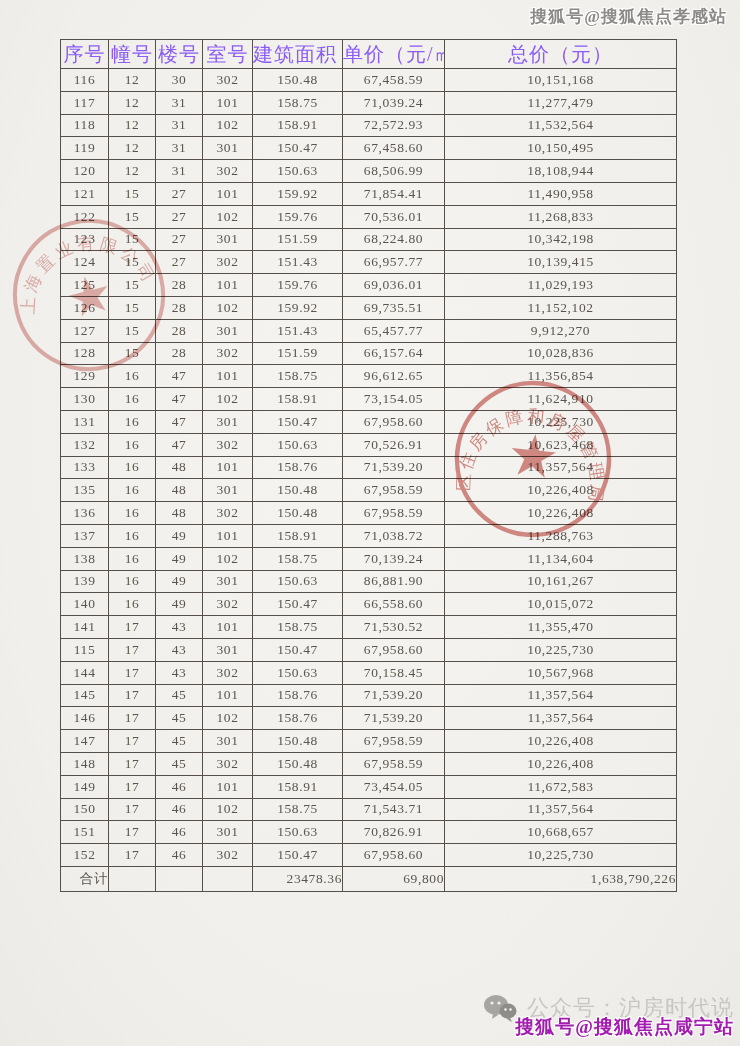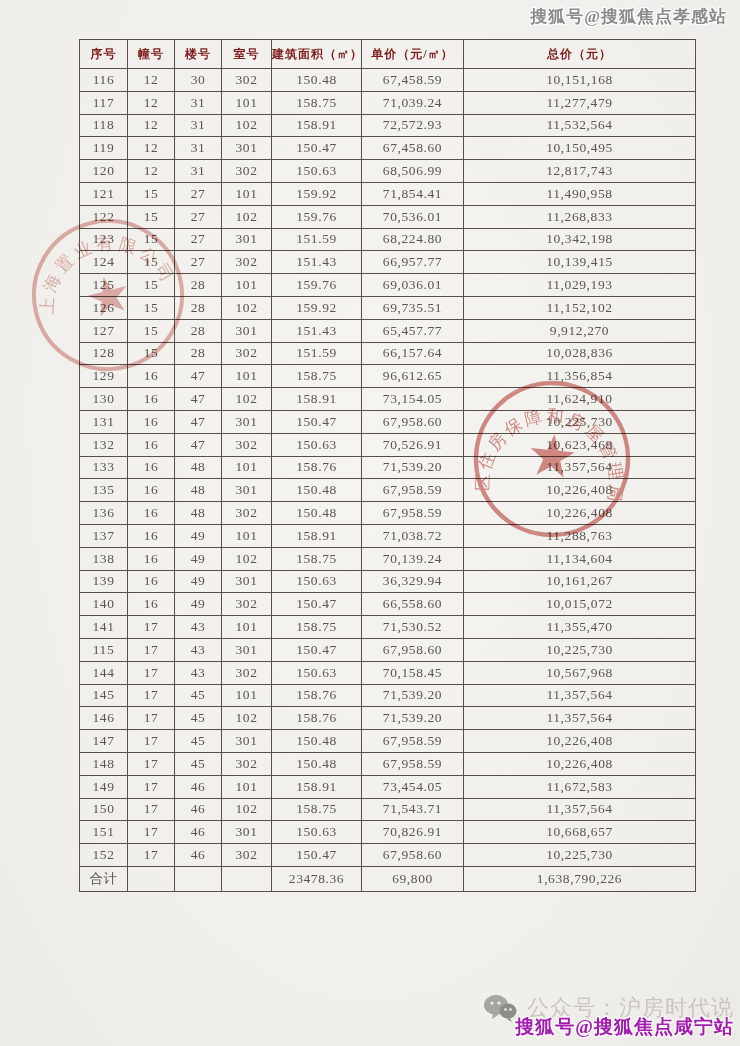--- a/index.html
+++ b/index.html
@@ -2,21 +2,21 @@
 <html><head>
 <meta charset="utf-8">
 <style>
   html,body{margin:0;padding:0;}
   body{
     width:740px;height:1046px;position:relative;overflow:hidden;
     background:#f2f1ee;
     background-image:radial-gradient(ellipse at 50% 40%, #f5f4f1 0%, #f0efec 70%, #ebeae6 100%);
     font-family:"Liberation Serif","DejaVu Serif",serif;
   }
-  .page{position:absolute;inset:0;margin-left:19px;}
+  .page{position:absolute;inset:0;}
 
   
   .wm{
     position:absolute;font-weight:bold;letter-spacing:1px;
     color:#8b8a88;
     text-shadow:-1px -1px 0 #ffffff,1px -1px 0 #ffffff,-1px 1px 0 #ffffff,1px 1px 0 #ffffff,0 1px 0 #ffffff,0 -1px 0 #ffffff;
     white-space:nowrap;z-index:6;
   }
   .wm-top{top:5px;right:13px;font-size:17px;}
   .wm-bottom{top:1014px;right:6px;font-size:19px;color:#a21caf;}
@@ -26,27 +26,27 @@
     position:absolute;left:60px;top:39px;width:616px;
     border-collapse:collapse;table-layout:fixed;z-index:1;
     color:#5a564f;
   }
   .price-table th,.price-table td{
     border:1.6px solid #55514a;
     text-align:center;vertical-align:middle;
     padding:0;overflow:hidden;white-space:nowrap;
   }
   .price-table th{
-    height:28px;font-size:12px;font-weight:bold;color:#7f1d1d;
+    height:28px;font-size:20px;font-weight:normal;color:#8b5cf6;
     letter-spacing:1px;
   }
   .price-table td{
     height:21.8px;font-size:13.5px;letter-spacing:0.6px;
   }
-  .price-table tr.total-row td{height:24px;}
+  .price-table tr.total-row td{height:24px;text-align:right;}
 
   
   .stamp{position:absolute;pointer-events:none;mix-blend-mode:multiply;z-index:5;}
   .stamp-left{left:4px;top:210px;width:170px;height:170px;opacity:0.42;transform:rotate(-14deg);}
   .stamp-right{left:448px;top:374px;width:170px;height:170px;opacity:0.62;transform:rotate(6deg);}
   .stamp text{fill:#c04a40;}
   .stamp .ring{fill:none;stroke:#c04a40;}
 
   
   .footer{
@@ -121,21 +121,21 @@
           <td>67,458.60</td>
           <td>10,150,495</td>
         </tr>
         <tr>
           <td>120</td>
           <td>12</td>
           <td>31</td>
           <td>302</td>
           <td>150.63</td>
           <td>68,506.99</td>
-          <td>12,817,743</td>
+          <td>18,108,944</td>
         </tr>
         <tr>
           <td>121</td>
           <td>15</td>
           <td>27</td>
           <td>101</td>
           <td>159.92</td>
           <td>71,854.41</td>
           <td>11,490,958</td>
         </tr>
@@ -282,21 +282,21 @@
           <td>158.75</td>
           <td>70,139.24</td>
           <td>11,134,604</td>
         </tr>
         <tr>
           <td>139</td>
           <td>16</td>
           <td>49</td>
           <td>301</td>
           <td>150.63</td>
-          <td>36,329.94</td>
+          <td>86,881.90</td>
           <td>10,161,267</td>
         </tr>
         <tr>
           <td>140</td>
           <td>16</td>
           <td>49</td>
           <td>302</td>
           <td>150.47</td>
           <td>66,558.60</td>
           <td>10,015,072</td>

